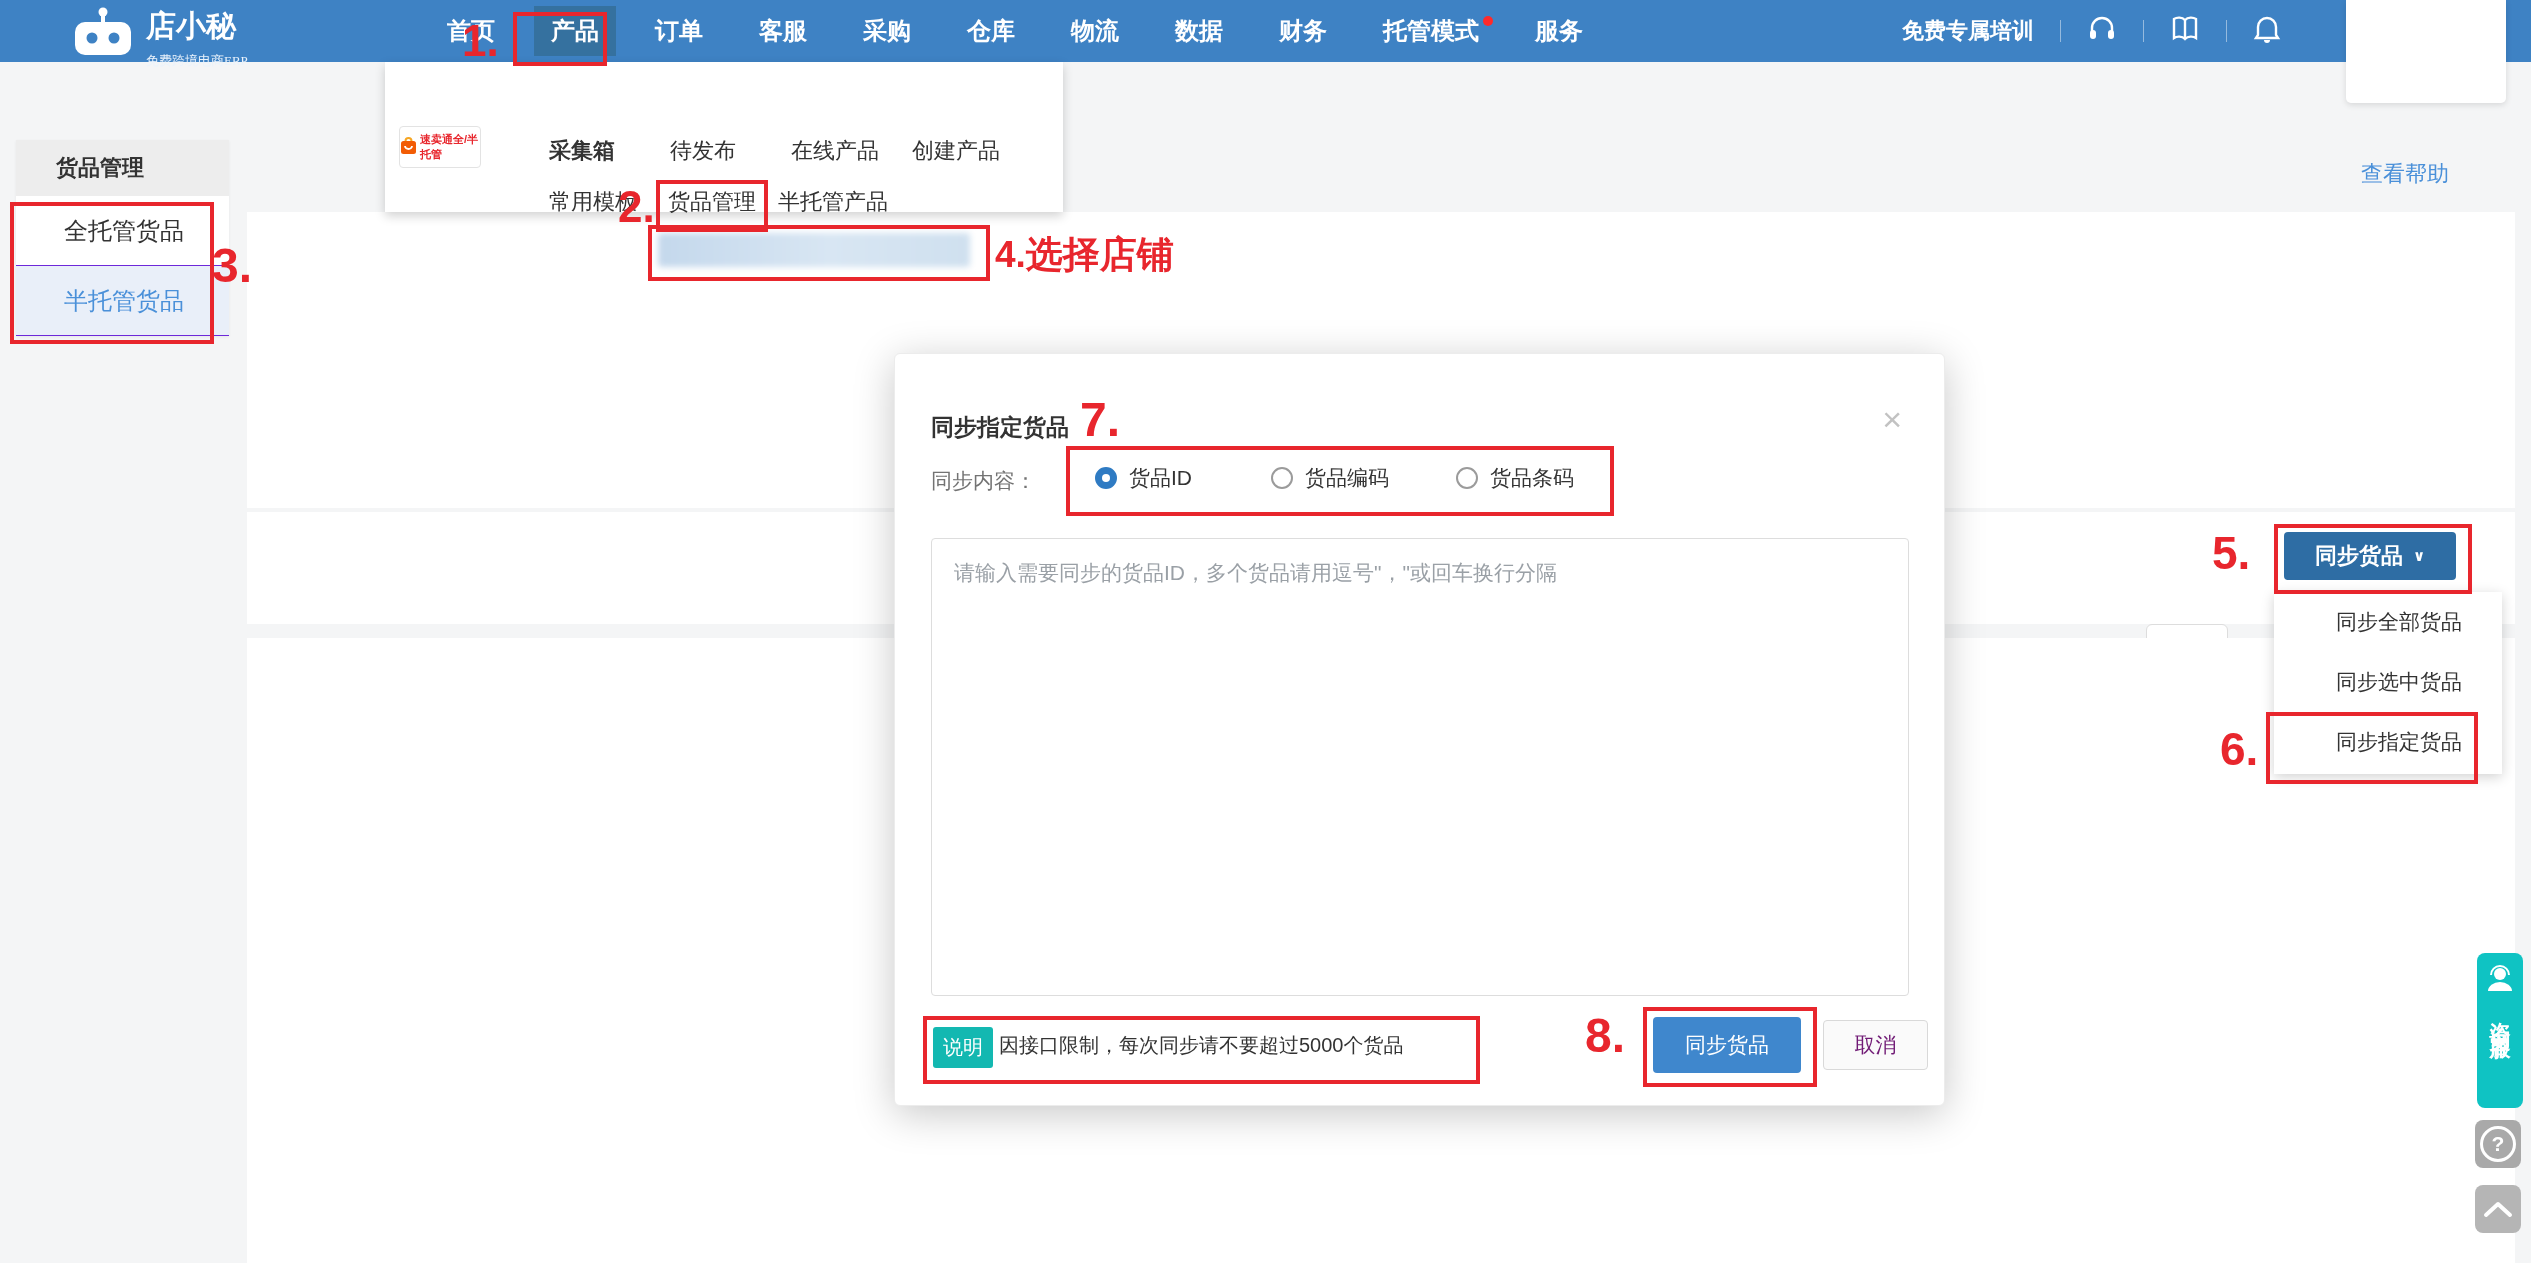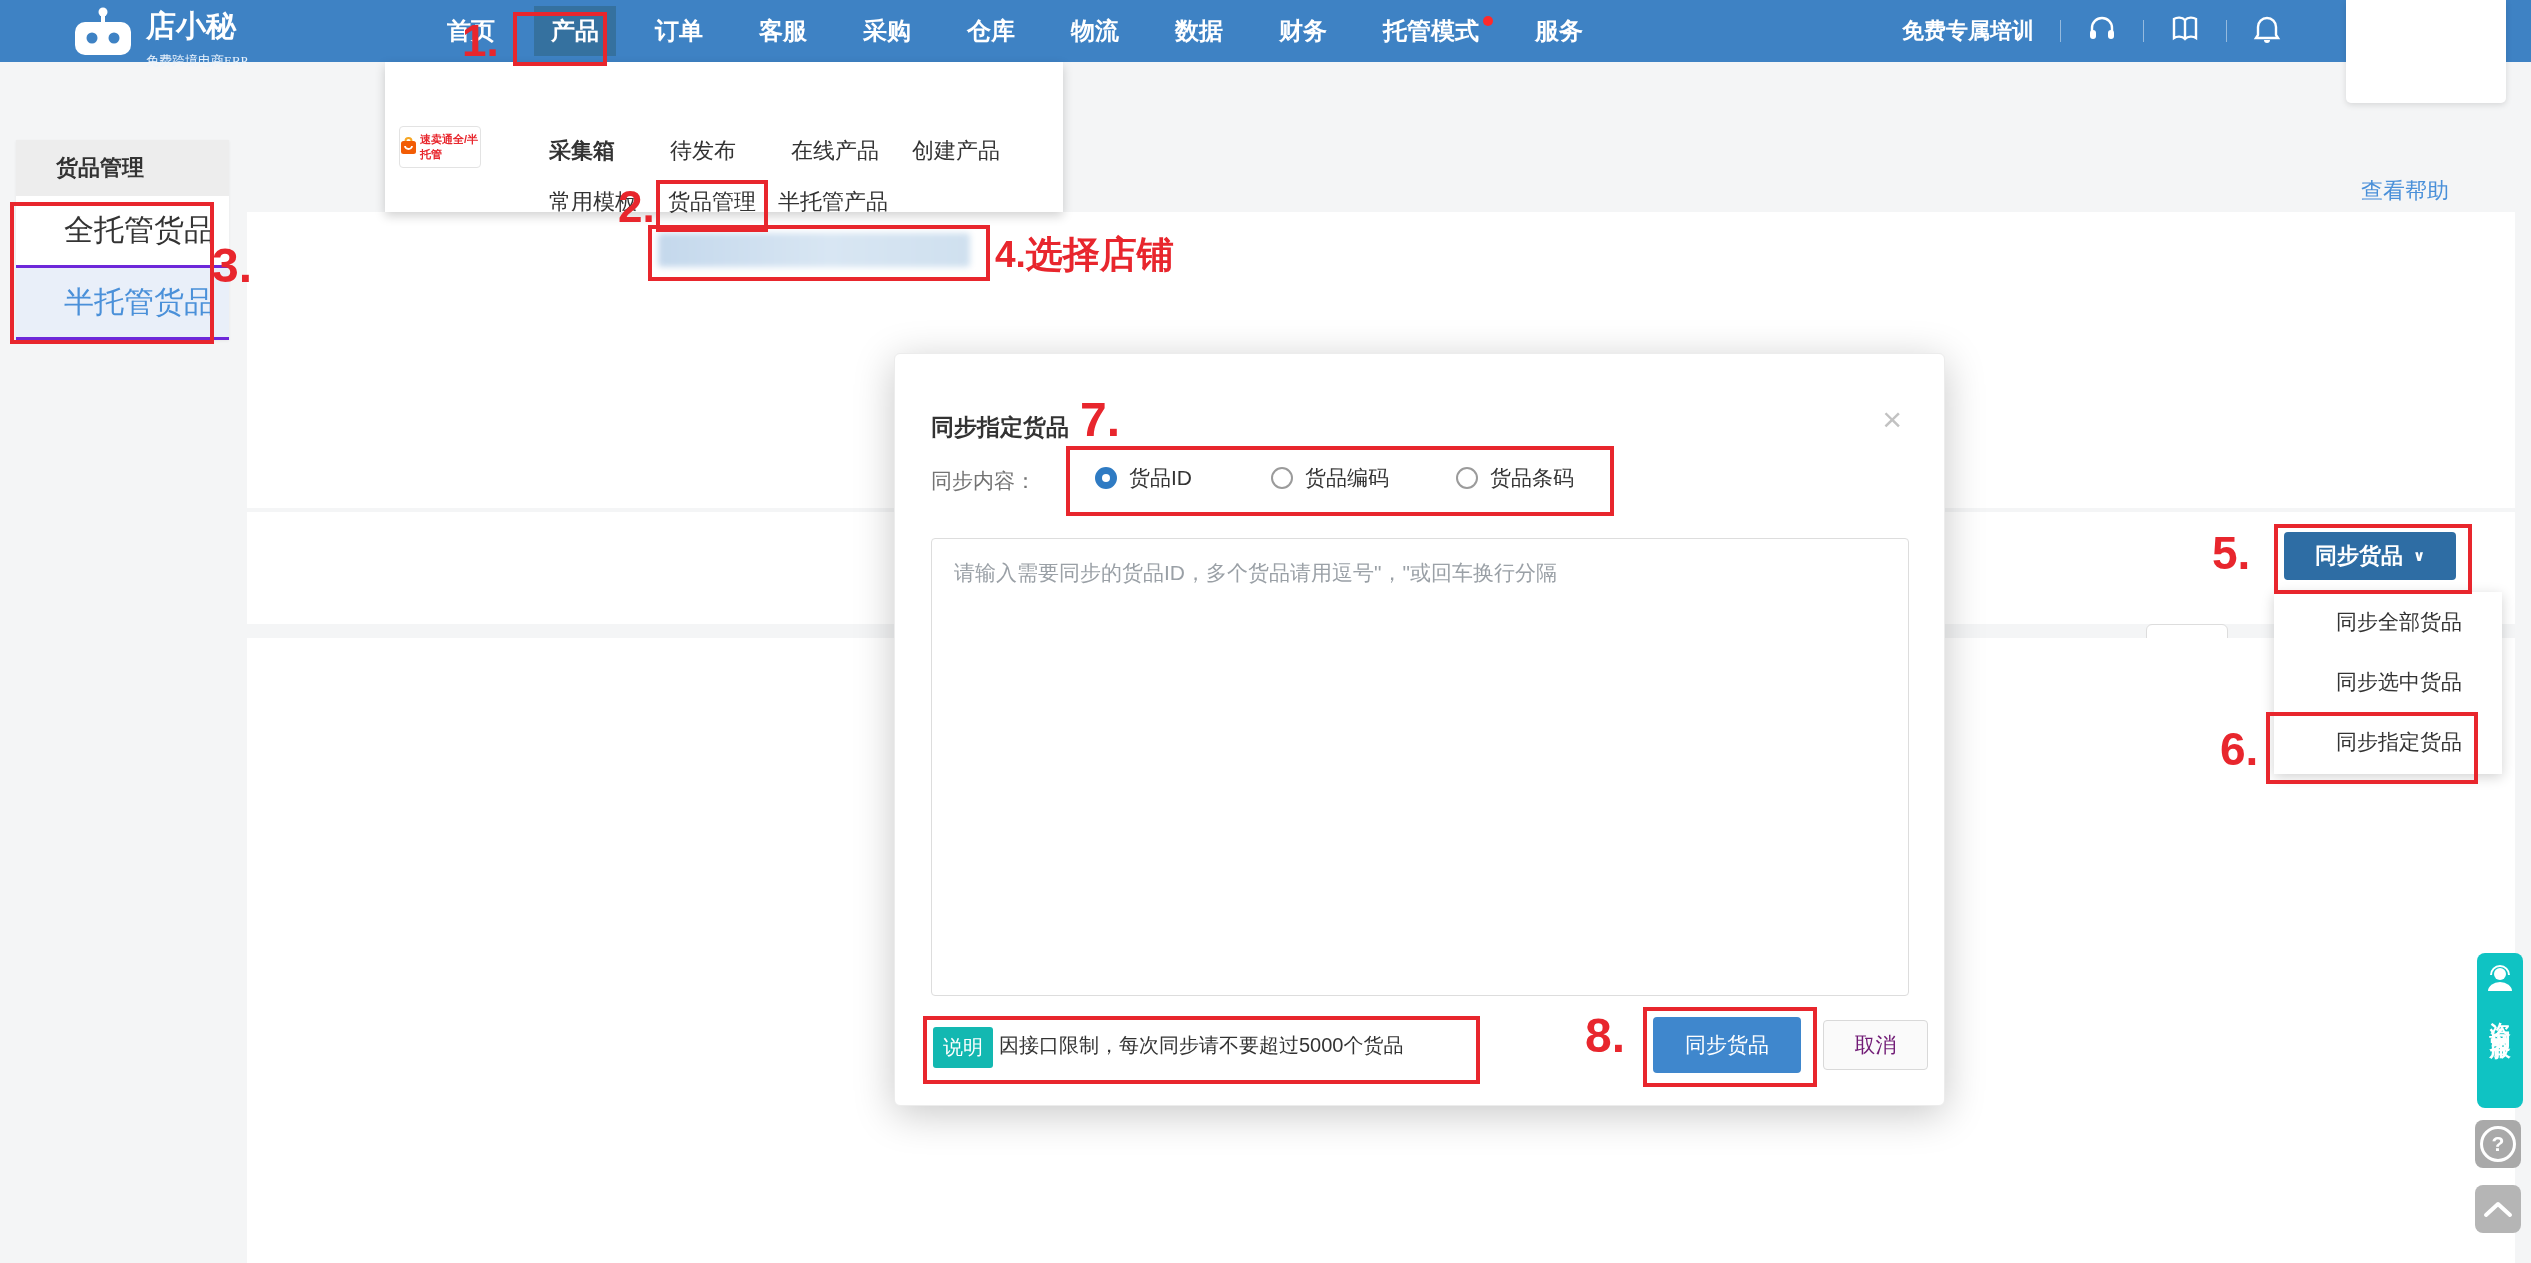--- a/index.html
+++ b/index.html
@@ -24,24 +24,24 @@
     box-shadow:0 4px 10px rgba(0,0,0,.18);}
   .pmenu-badge{position:absolute;left:14px;top:64px;width:80px;height:40px;border:1px solid #e3e3e3;
     border-radius:4px;display:flex;align-items:center;justify-content:center;gap:3px;}
   .pmenu-badge span{color:#e8262d;font-size:11px;font-weight:700;}
   .pmenu-item{position:absolute;font-size:22px;color:#333;cursor:pointer;white-space:nowrap;}
   
   .sidebar{position:absolute;left:16px;top:140px;width:213px;background:#fff;z-index:10;
     box-shadow:0 1px 3px rgba(0,0,0,.06);}
   .sidebar-h{height:56px;background:#ededed;display:flex;align-items:center;padding-left:40px;
     font-size:22px;font-weight:700;color:#333;}
-  .side-item{height:69px;display:flex;align-items:center;padding-left:48px;font-size:30px;color:#333;
-    border-bottom:3px solid #6d28d9;cursor:pointer;text-align:right;}
+  .side-item{height:69px;display:flex;align-items:center;padding-left:48px;font-size:24px;color:#333;
+    border-bottom:1px solid #6d28d9;cursor:pointer;text-align:right;}
   .side-item.sel{background:#e9eff9;color:#4a90d9;}
-  .help-link{position:absolute;left:2361px;top:176px;font-size:22px;color:#4a90d9;cursor:pointer;z-index:5;}
+  .help-link{position:absolute;left:2361px;top:159px;font-size:22px;color:#4a90d9;cursor:pointer;z-index:5;}
   
   .panel{position:absolute;background:#fff;z-index:1;}
   .flabel{position:absolute;font-size:21px;color:#737373;}
   .fvalue{position:absolute;font-size:21px;color:#333;}
   .dash{position:absolute;border-top:1px dashed #ddd;height:0;}
   .chip{position:absolute;font-size:21px;color:#333;cursor:pointer;}
   .chip.sel{background:#3f87cd;color:#fff;padding:8px 14px;border-radius:3px;}
   .blue-btn{position:absolute;background:#3f87cd;color:#fff;border-radius:4px;display:flex;
     align-items:center;justify-content:center;gap:10px;font-size:21px;cursor:pointer;}
   .text-input{position:absolute;border:1px solid #ddd;border-radius:4px;background:#fff;font-size:21px;

